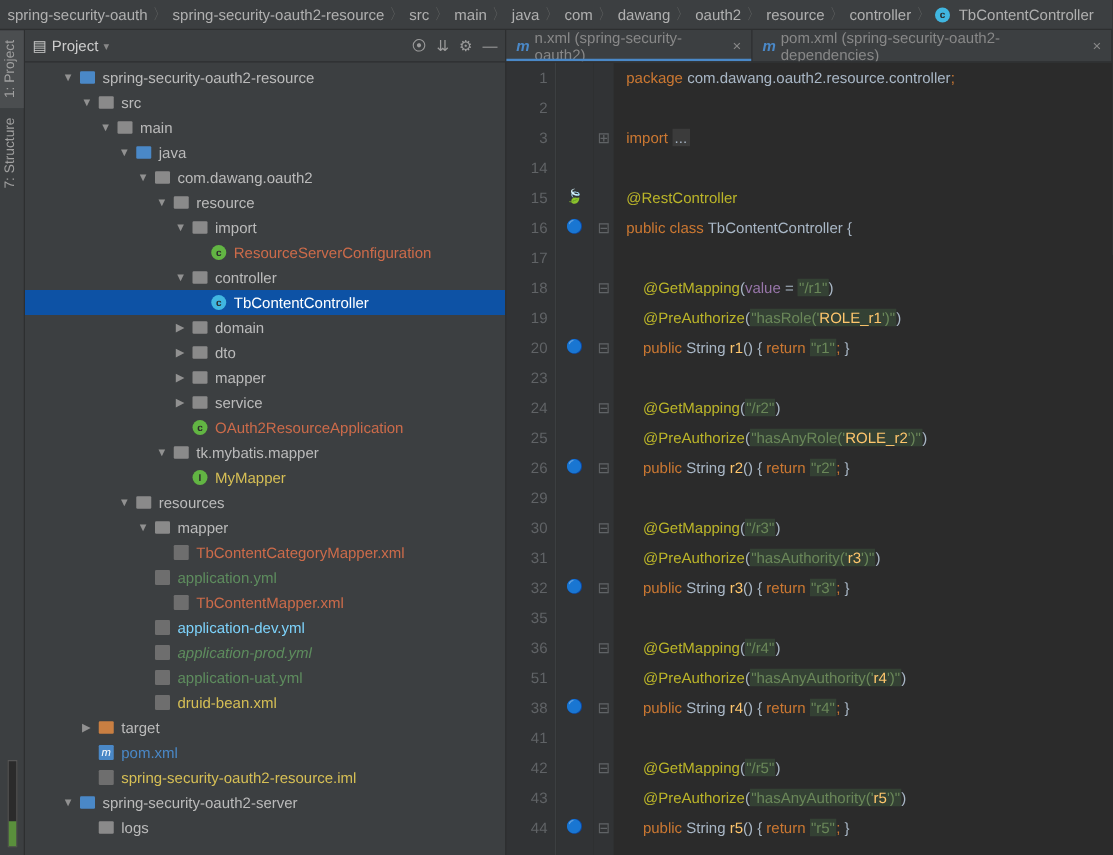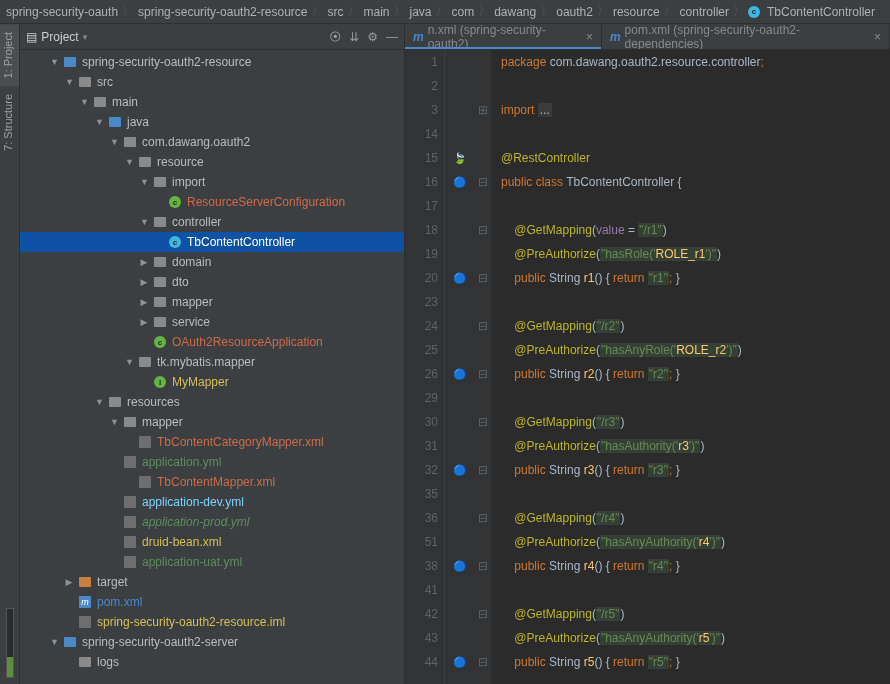--- a/index.html
+++ b/index.html
@@ -277,28 +277,28 @@
             <span class="icon">
               <span class="fileico"></span>
             </span>
             <span class="label" style="color: rgb(94, 141, 94);">application-prod.yml</span>
           </div>
           <div class="node" style="padding-left: 90px;">
             <span class="arrow"></span>
             <span class="icon">
               <span class="fileico"></span>
             </span>
+            <span class="label" style="color: rgb(94, 141, 94);">application-uat.yml</span>
+          </div>
+          <div class="node" style="padding-left: 90px;">
+            <span class="arrow"></span>
+            <span class="icon">
+              <span class="fileico"></span>
+            </span>
             <span class="label" style="color: rgb(214, 191, 85);">druid-bean.xml</span>
-          </div>
-          <div class="node" style="padding-left: 90px;">
-            <span class="arrow"></span>
-            <span class="icon">
-              <span class="fileico"></span>
-            </span>
-            <span class="label" style="color: rgb(94, 141, 94);">application-uat.yml</span>
           </div>
           <div class="node" style="padding-left: 45px;">
             <span class="arrow">▶</span>
             <span class="icon">
               <span class="folder orange"></span>
             </span>
             <span class="label">target</span>
           </div>
           <div class="node" style="padding-left: 45px;">
             <span class="arrow"></span>

